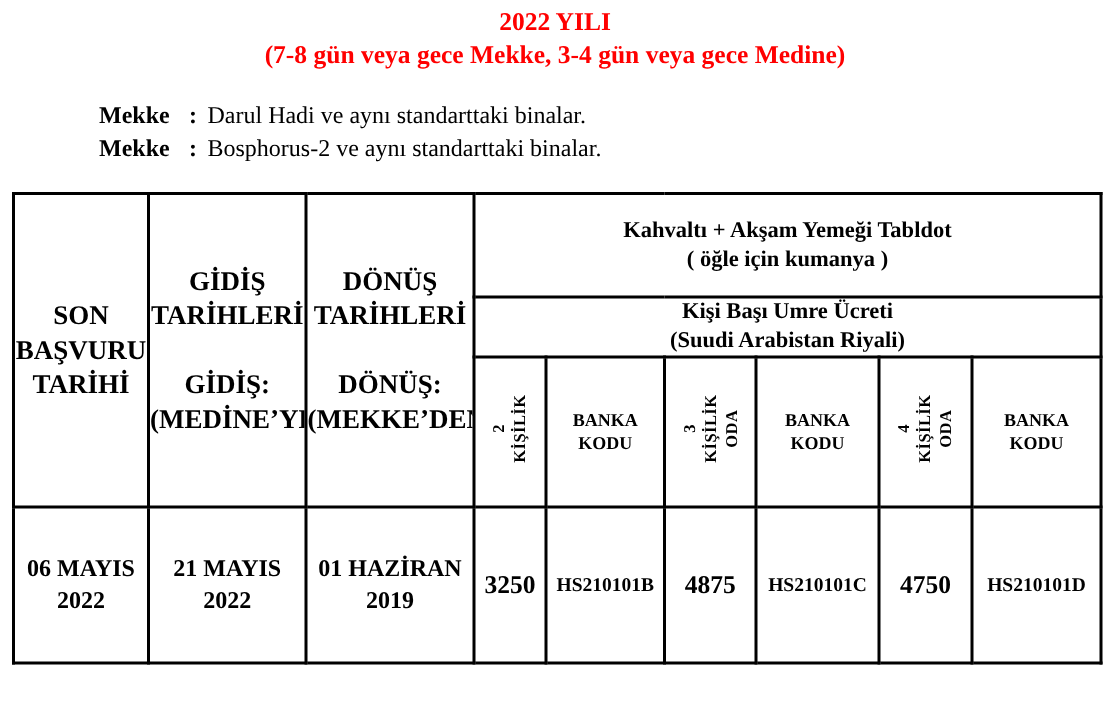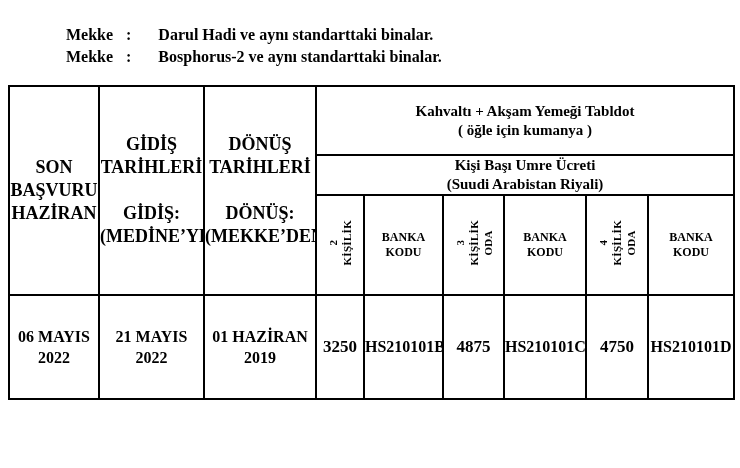--- a/index.html
+++ b/index.html
@@ -23,21 +23,21 @@
   }
 
   
   .acc {
     margin: 20px 0 0 38px;
     font-size: 16px;
     line-height: 22px;
   }
   .acc-label { display: inline-block; width: 60px; font-weight: bold; margin-left: 28px; }
   .acc-sep { font-weight: bold; padding-right: 7px; }
-  .acc-text { font-weight: bold; margin-left: 20px; }
+  .acc-text { font-weight: normal; }
 
   
   table.program {
     margin: 17px 0 0 8px;
     border-collapse: collapse;
     table-layout: fixed;
     width: 725px;
   }
   table.program td {
     border: 2px solid #000000;
@@ -52,39 +52,41 @@
   tr.r2 { height: 40px; }
   tr.r3 { height: 100px; }
   tr.r4 { height: 104px; }
 
   td.hd   { font-size: 18px; line-height: 23px; }
   td.meal { font-size: 15px; line-height: 19px; }
   td.price{ font-size: 15px; line-height: 19px; }
   td.banka{ font-size: 12px; line-height: 15px; }
   td.date { font-size: 16px; line-height: 21px; }
   td.num  { font-size: 17px; }
-  td.code { font-size: 16px; margin-left: 34px; }
+  td.code { font-size: 13px; margin-left: 34px; }
 
   .vert {
     display: inline-block;
     writing-mode: vertical-rl;
     transform: rotate(180deg);
     white-space: pre-line;
     font-size: 11px;
     line-height: 14px;
     font-weight: bold;
     letter-spacing: 0.3px;
   }
 </style>
 </head>
 <body>
 
 <div class="page">
 
   <div class="title">
+    <div>2022 YILI</div>
+    <div>(7-8 gün veya gece Mekke, 3-4 gün veya gece Medine)</div>
   </div>
 
   <div class="acc">
     <div class="acc-line">
       <span class="acc-label">Mekke</span><span class="acc-sep">:</span><span class="acc-text">Darul Hadi ve aynı standarttaki binalar.</span>
     </div>
     <div class="acc-line">
       <span class="acc-label">Mekke</span><span class="acc-sep">:</span><span class="acc-text">Bosphorus-2 ve aynı standarttaki binalar.</span>
     </div>
   </div>
@@ -98,21 +100,21 @@
         <col style="width:79px">
         <col style="width:61px">
       <col style="width:82px">
         <col style="width:62px">
         <col style="width:86px">
     </colgroup>
     <tbody>
         <tr class="r1">
       <td rowspan="3" class="hd">SON
 BAŞVURU
-HAZİRAN</td>
+TARİHİ</td>
       <td rowspan="3" class="hd">GİDİŞ
 TARİHLERİ
 
 GİDİŞ:
 (MEDİNE’YE)</td>
       <td rowspan="3" class="hd">DÖNÜŞ
 TARİHLERİ
 
 DÖNÜŞ:
 (MEKKE’DEN)</td>

